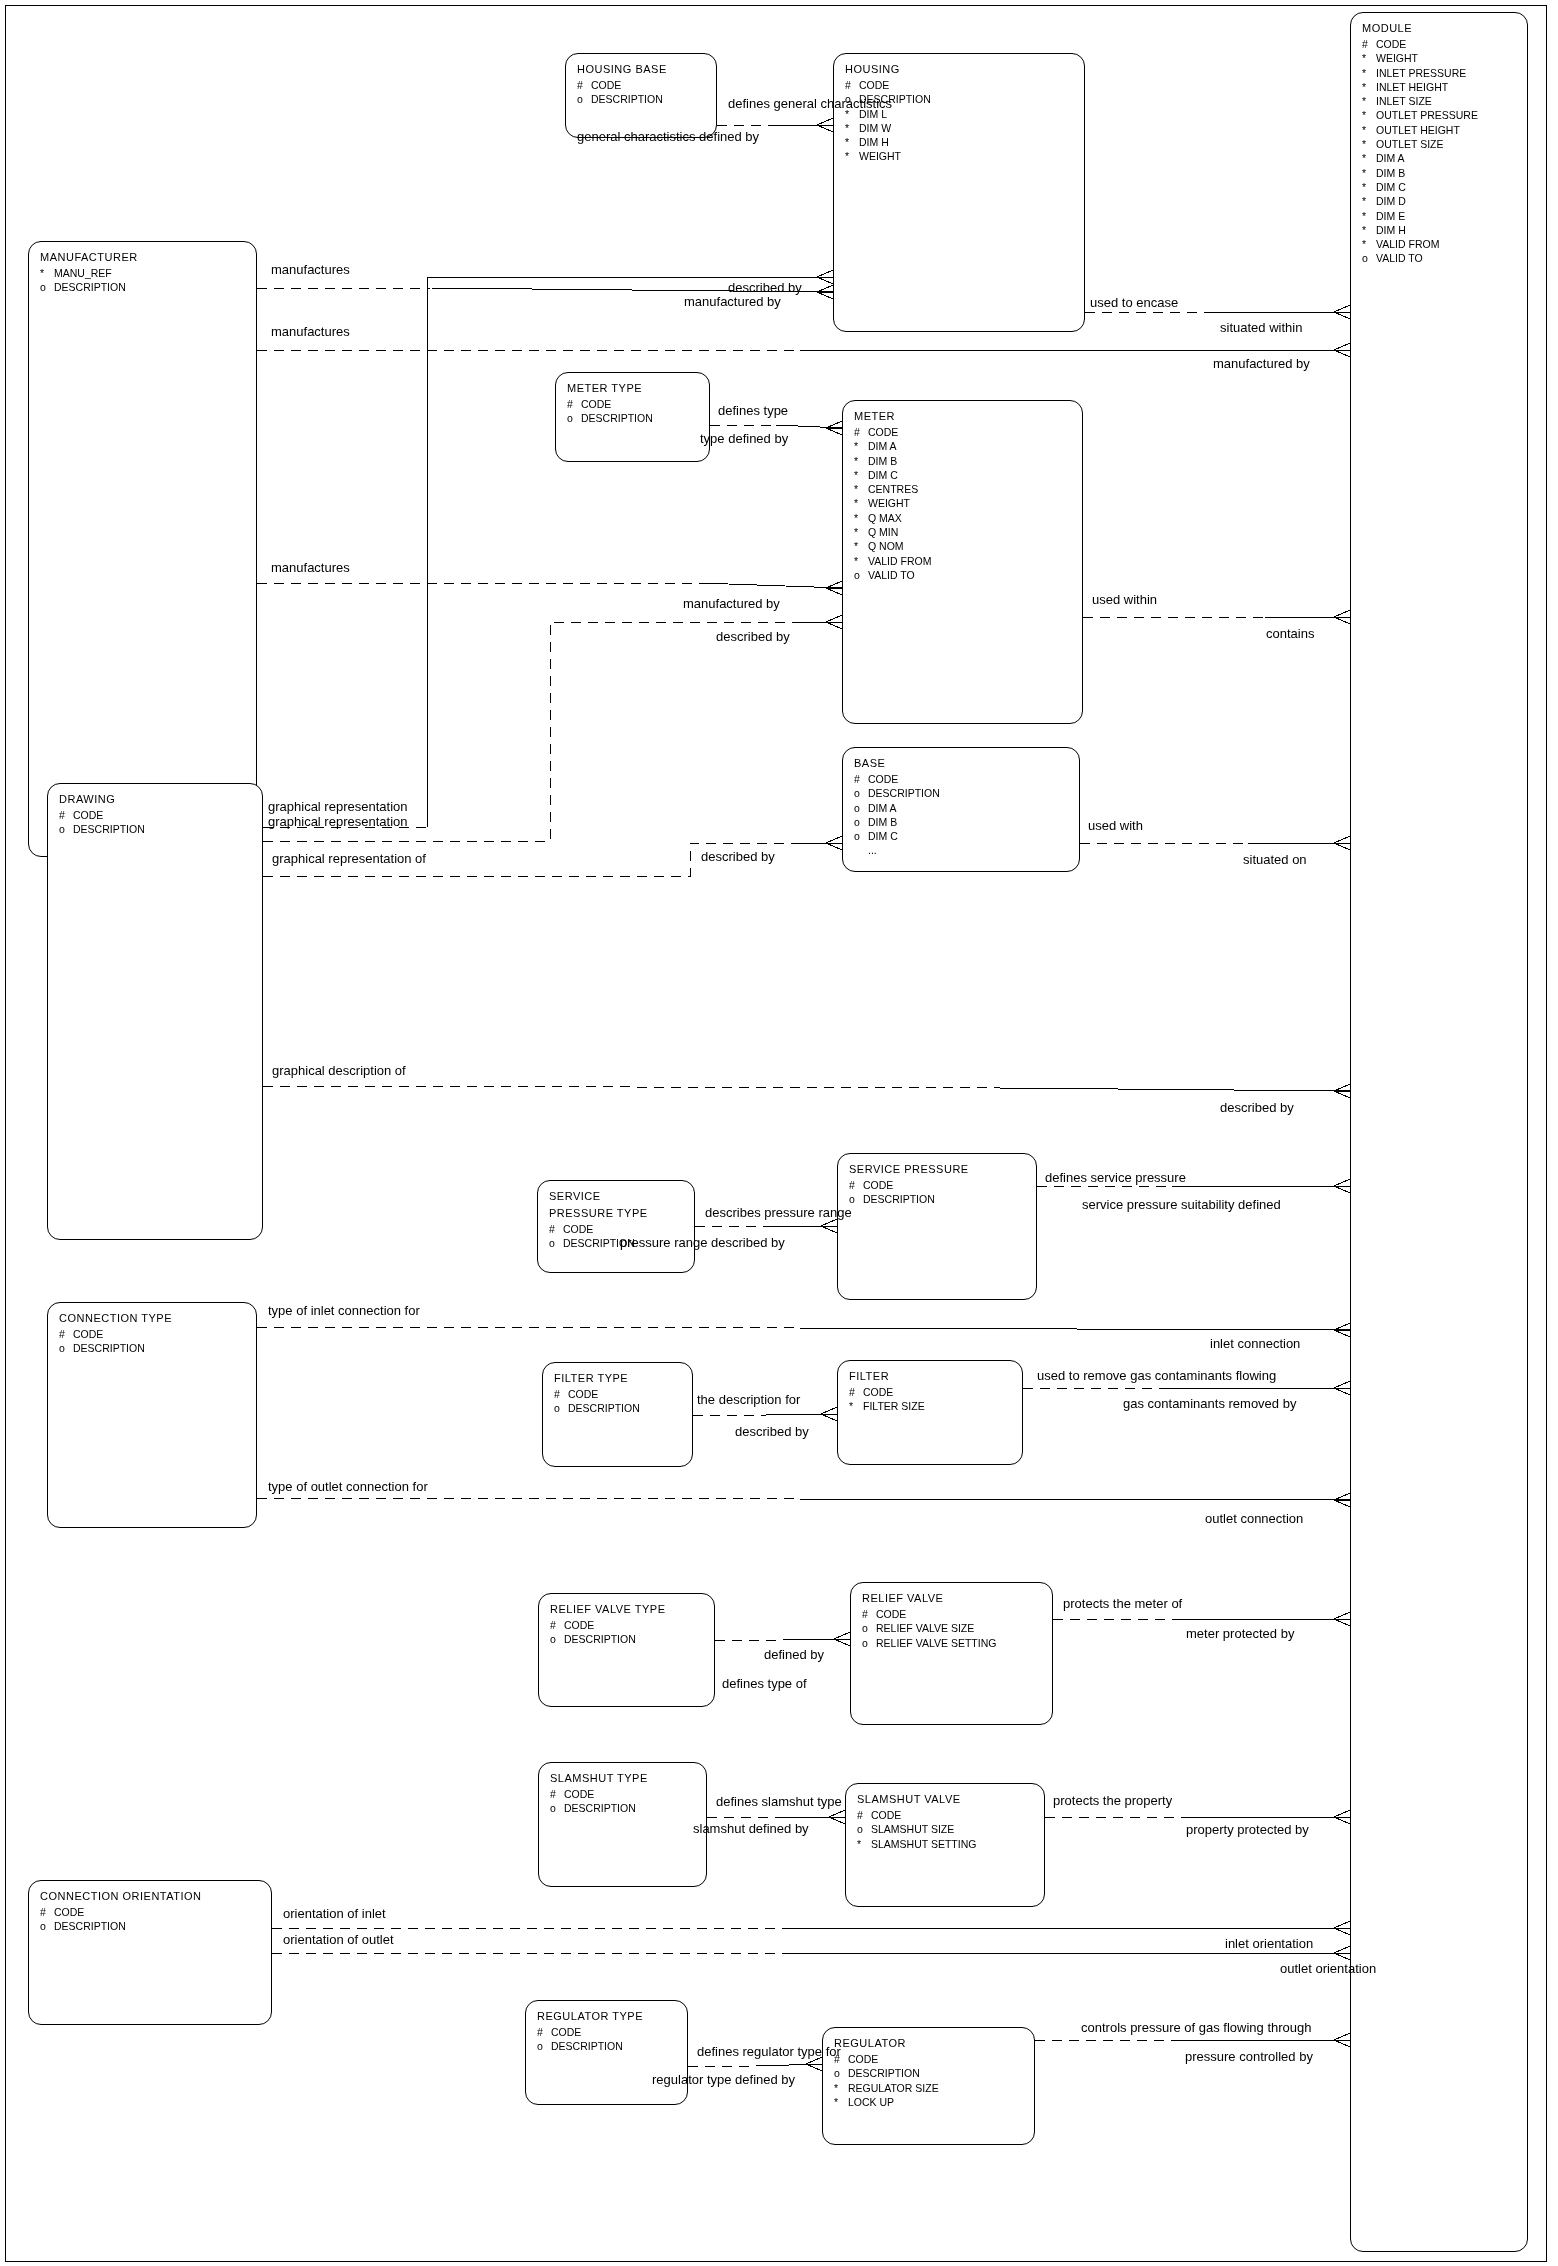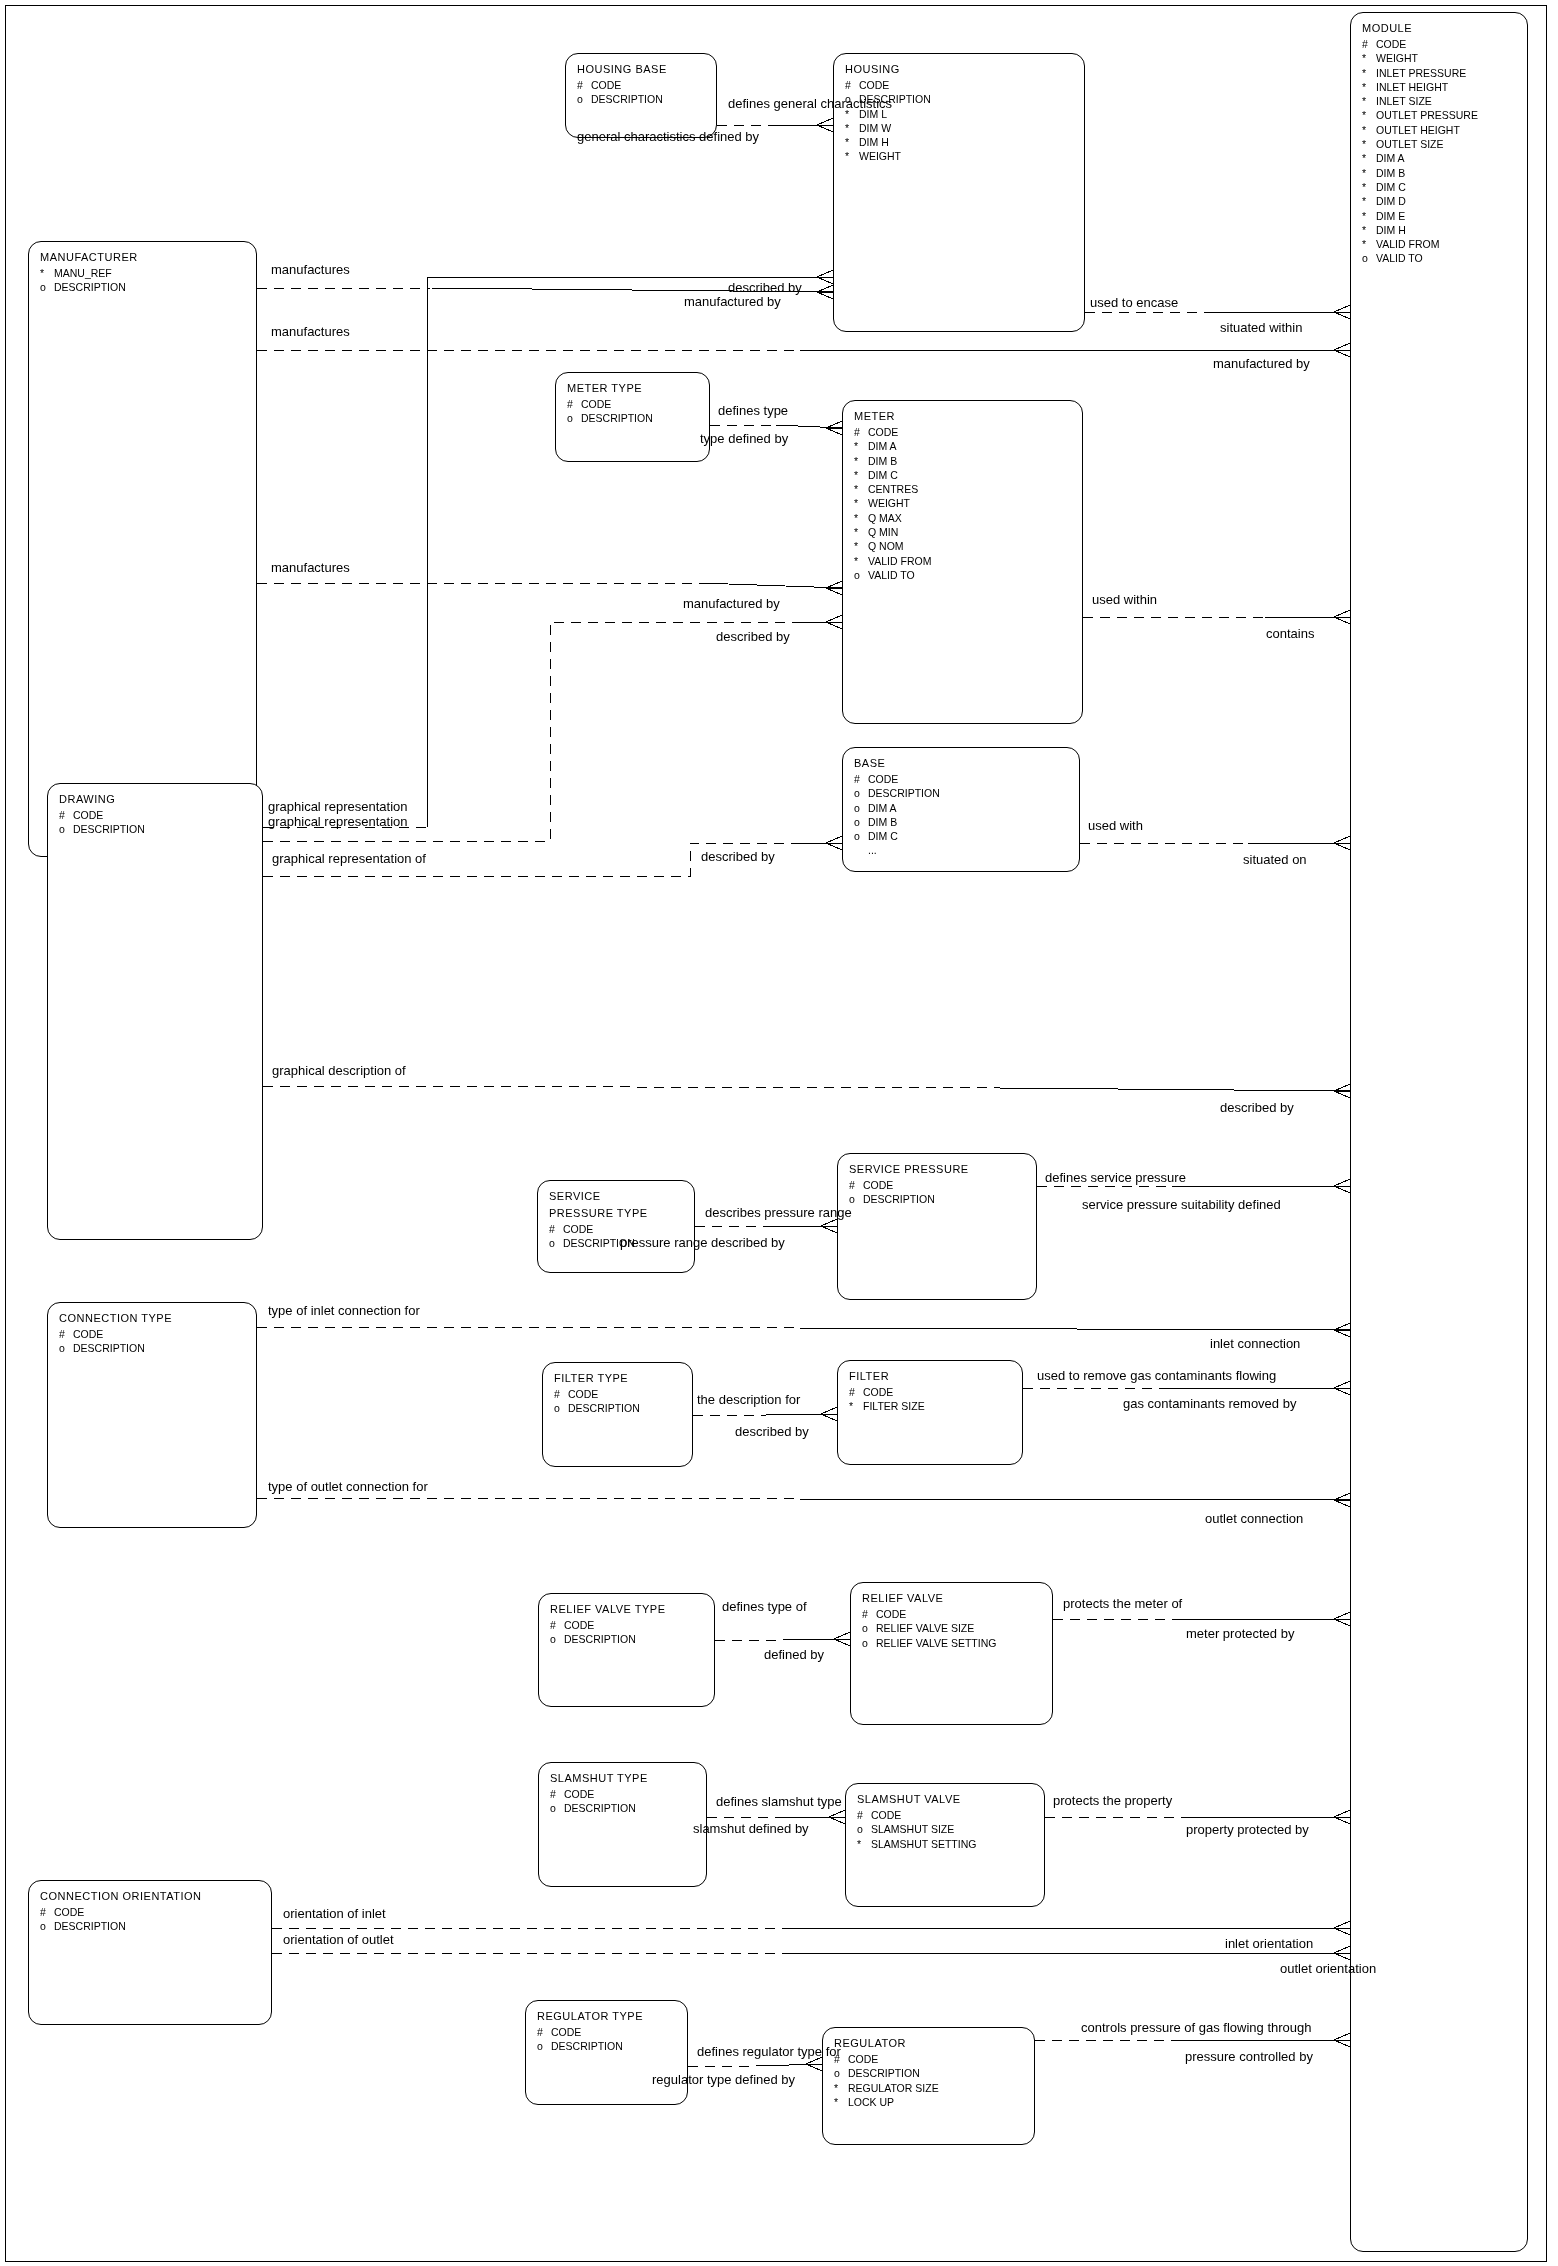--- a/index.html
+++ b/index.html
@@ -211,21 +211,21 @@
     <div class="rel-label" style="left: 1045px; top: 1170px;">defines service pressure</div>
     <div class="rel-label" style="left: 1082px; top: 1197px;">service pressure suitability defined</div>
     <div class="rel-label" style="left: 268px; top: 1303px;">type of inlet connection for</div>
     <div class="rel-label" style="left: 1210px; top: 1336px;">inlet connection</div>
     <div class="rel-label" style="left: 697px; top: 1392px;">the description for</div>
     <div class="rel-label" style="left: 735px; top: 1424px;">described by</div>
     <div class="rel-label" style="left: 1037px; top: 1368px;">used to remove gas contaminants flowing</div>
     <div class="rel-label" style="left: 1123px; top: 1396px;">gas contaminants removed by</div>
     <div class="rel-label" style="left: 268px; top: 1479px;">type of outlet connection for</div>
     <div class="rel-label" style="left: 1205px; top: 1511px;">outlet connection</div>
-    <div class="rel-label" style="left: 722px; top: 1599px;">defines type of</div>
+    <div class="rel-label" style="left: 722px; top: 1676px;">defines type of</div>
     <div class="rel-label" style="left: 764px; top: 1647px;">defined by</div>
     <div class="rel-label" style="left: 1063px; top: 1596px;">protects the meter of</div>
     <div class="rel-label" style="left: 1186px; top: 1626px;">meter protected by</div>
     <div class="rel-label" style="left: 716px; top: 1794px;">defines slamshut type</div>
     <div class="rel-label" style="left: 693px; top: 1821px;">slamshut defined by</div>
     <div class="rel-label" style="left: 1053px; top: 1793px;">protects the property</div>
     <div class="rel-label" style="left: 1186px; top: 1822px;">property protected by</div>
     <div class="rel-label" style="left: 283px; top: 1906px;">orientation of inlet</div>
     <div class="rel-label" style="left: 1225px; top: 1936px;">inlet orientation</div>
     <div class="rel-label" style="left: 283px; top: 1932px;">orientation of outlet</div>

